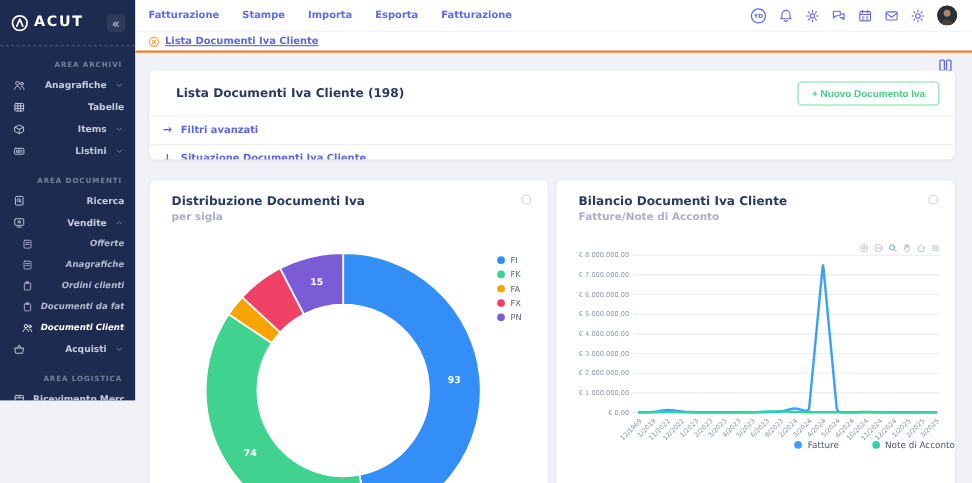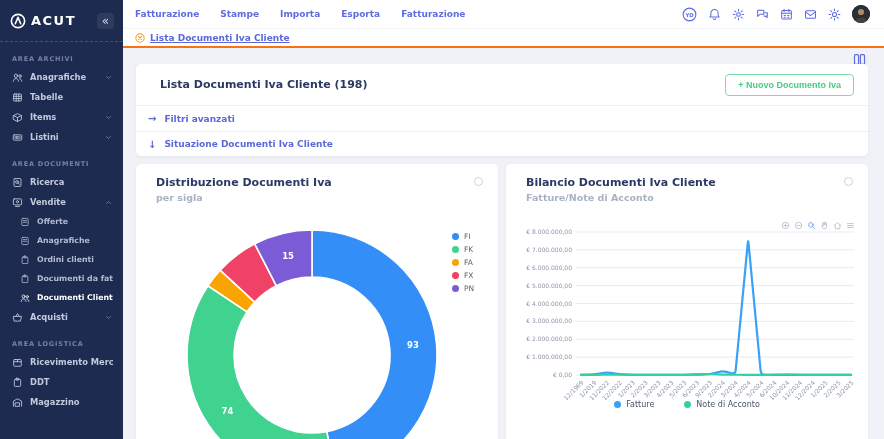--- a/index.html
+++ b/index.html
@@ -1,68 +1,68 @@
 <!DOCTYPE html>
 <html><head>
 <meta charset="utf-8">
 <style>
   * { margin:0; padding:0; box-sizing:border-box; }
   html,body { width:884px; height:439px; overflow:hidden; }
   body { font-family:"DejaVu Sans","Liberation Sans",sans-serif; background:#f1f2f7; color:#2b3a64; }
   .app { display:flex; width:884px; height:439px; }
 
   
-  .sidebar { width:123px; min-width:123px; background:#1d2b50; color:#b7bfd4; height:439px; overflow:hidden; }
+  .sidebar { width:123px; min-width:123px; background:#1d2b50; color:#b7bfd4; height:364px; overflow:hidden;text-align:right; }
   .logo-row { height:42px; display:flex; align-items:center; justify-content:space-between; padding:0 9px 0 10px; border-bottom:1px dashed rgba(255,255,255,.18); }
   .logo { display:flex; align-items:center; gap:5px; color:#fff; font-weight:bold; font-size:13px; letter-spacing:1.5px; }
   .collapse-btn { color:#cfd6e8; font-size:12px; cursor:pointer; background:rgba(255,255,255,.08); border-radius:4px; padding:1px 5px; }
   .side-section-label { font-size:6.5px; letter-spacing:.8px; color:#76819f; font-weight:bold; padding:13px 12px 4px 12px; }
   .side-item { display:flex; align-items:center; gap:7px; padding:0 10px 0 12px; height:20px; font-size:8.3px; font-weight:600; color:#c3cadd; cursor:pointer; }
   .side-item .grow { flex:1; white-space:nowrap; overflow:hidden; }
-  .side-item.sub { padding-left:20px; height:19px; font-size:7.8px; color:#b3bbd2; }
+  .side-item.sub { padding-left:20px; height:19px; font-size:7.8px; color:#b3bbd2;font-style:italic; }
   .side-item.active { color:#ffffff; }
   .side-item .chev { color:#8a93b0; }
   .icon { display:inline-flex; align-items:center; justify-content:center; }
 
   
   .main { flex:1; display:flex; flex-direction:column; height:439px; overflow:hidden; }
   .topbar { height:28px; background:#fff; display:flex; align-items:center; justify-content:space-between; padding:0 14px 0 12px; }
   .topnav { display:flex; gap:21px; }
   .topnav a { font-size:9px; font-weight:600; color:#5f6be0; text-decoration:none; cursor:pointer; white-space:nowrap; }
   .topbar-icons { display:flex; align-items:center; gap:11px; color:#5f6be0; }
   .badge-yd { position:relative; }
   .avatar { width:18px; height:18px; border-radius:50%; background:#23272c; overflow:hidden; display:inline-flex; align-items:flex-end; justify-content:center; }
   .tabbar { height:20px; background:#fff; border-top:1px solid #f4f5f9; border-bottom:2px solid #f97316; display:flex; align-items:center; padding:0 12px; }
   .tab { display:flex; align-items:center; gap:5px; font-size:9px; font-weight:bold; color:#5b68d8; cursor:pointer; }
   .tab .tab-label { text-decoration:underline; }
 
   
   .content { position:relative; flex:1; background:#f1f2f7; padding:0; }
   .layout-icon { position:absolute; top:5px; right:18px; color:#5f6be0; cursor:pointer; }
   .card { background:#fff; border-radius:5px; box-shadow:0 1px 3px rgba(40,50,90,.07); }
-  .list-card { position:absolute; left:13px; right:16px; top:16px; height:92px; overflow:hidden; }
+  .list-card { position:absolute; left:13px; right:16px; top:16px; height:81px; overflow:hidden; }
   .list-card .head { display:flex; align-items:center; justify-content:space-between; height:42px; padding:0 14px 0 24px; border-bottom:1px solid #f0f1f6; }
   .list-card h1 { font-size:11px; font-weight:bold; color:#2b3a64; }
   .btn-new { font-size:9px; font-weight:700; color:#47cd83; border:1px solid #7fdca6; background:#fff; border-radius:4px; padding:5px 12px; cursor:pointer; }
   .link-row { display:flex; align-items:center; gap:8px; height:25px; padding:0 24px 0 12px; font-size:9px; font-weight:600; color:#5b68d8; cursor:pointer; }
   .link-row + .link-row { border-top:1px solid #f0f1f6; }
   .link-row .arrow-glyph { font-size:10px; }
 
   .charts-row { position:absolute; left:13px; right:16px; top:116px; bottom:-60px; display:flex; gap:8px; }
   .chart-card { position:relative; flex:1; overflow:hidden; }
   .chart-card .c-title { position:absolute; left:20px; top:12px; font-size:11px; font-weight:bold; color:#2b3a64; }
   .chart-card .c-sub { position:absolute; left:20px; top:28px; font-size:9.5px; font-weight:600; color:#aab1c4; }
   .spinner { position:absolute; top:13px; right:15px; width:9px; height:9px; border:1.5px solid #cdd3df; border-radius:50%; }
   .donut-legend { position:absolute; left:316px; top:68px; display:flex; flex-direction:column; gap:4px; }
   .legend-entry { display:flex; align-items:center; gap:5px; font-size:7.5px; color:#5a6370; }
   .legend-dot { width:7px; height:7px; border-radius:50%; }
   .plot-toolbar { position:absolute; top:57px; right:13px; display:flex; gap:4px; align-items:center; color:#a9b4c4; }
   .plot-toolbar .icon { cursor:pointer; }
   .plot-toolbar .active-tool { color:#4d8df5; }
-  .line-legend { position:absolute; left:0; right:0; top:236px; display:flex; justify-content:center; gap:30px; }
+  .line-legend { position:absolute; left:0; right:0; top:236px; display:flex; justify-content:flex-end; gap:30px; }
   .line-legend .legend-entry { font-size:8px; color:#4a5568; }
   svg.chart-svg { position:absolute; left:0; top:0; }
 </style>
 </head>
 <body>
 
 <div class="app">
 
   <aside class="sidebar">
     <div class="logo-row">

